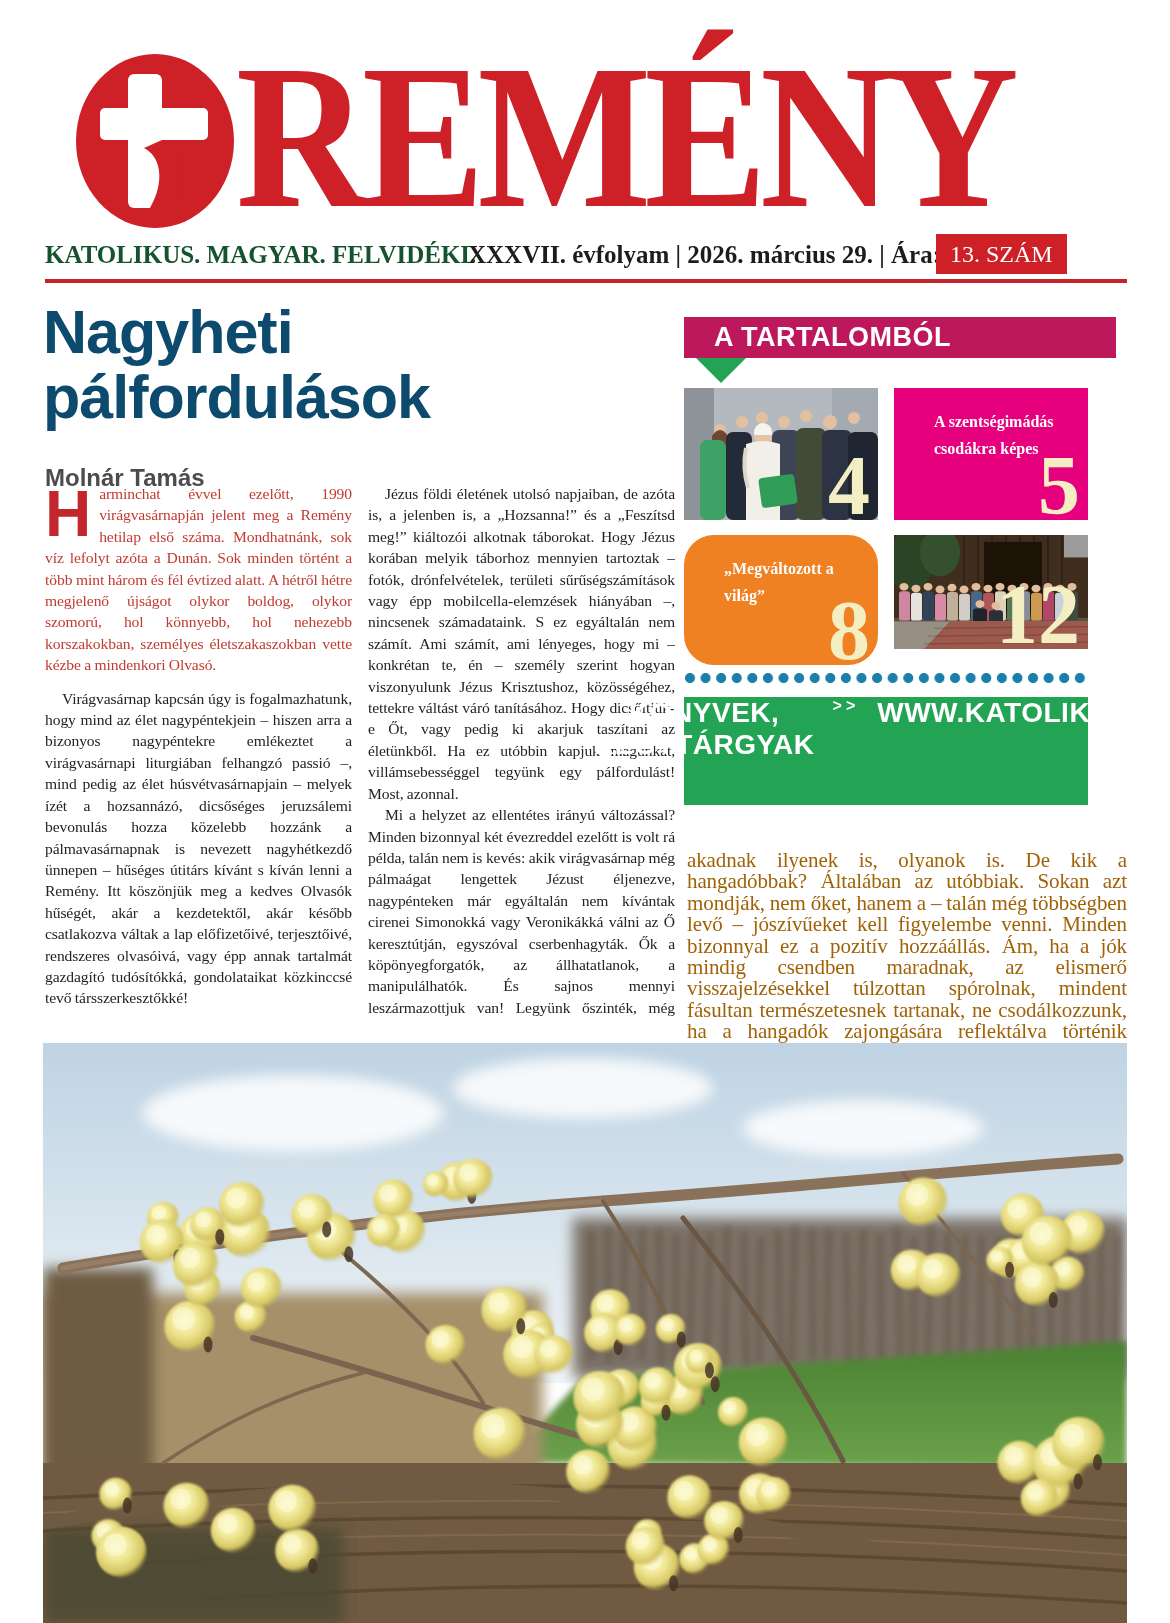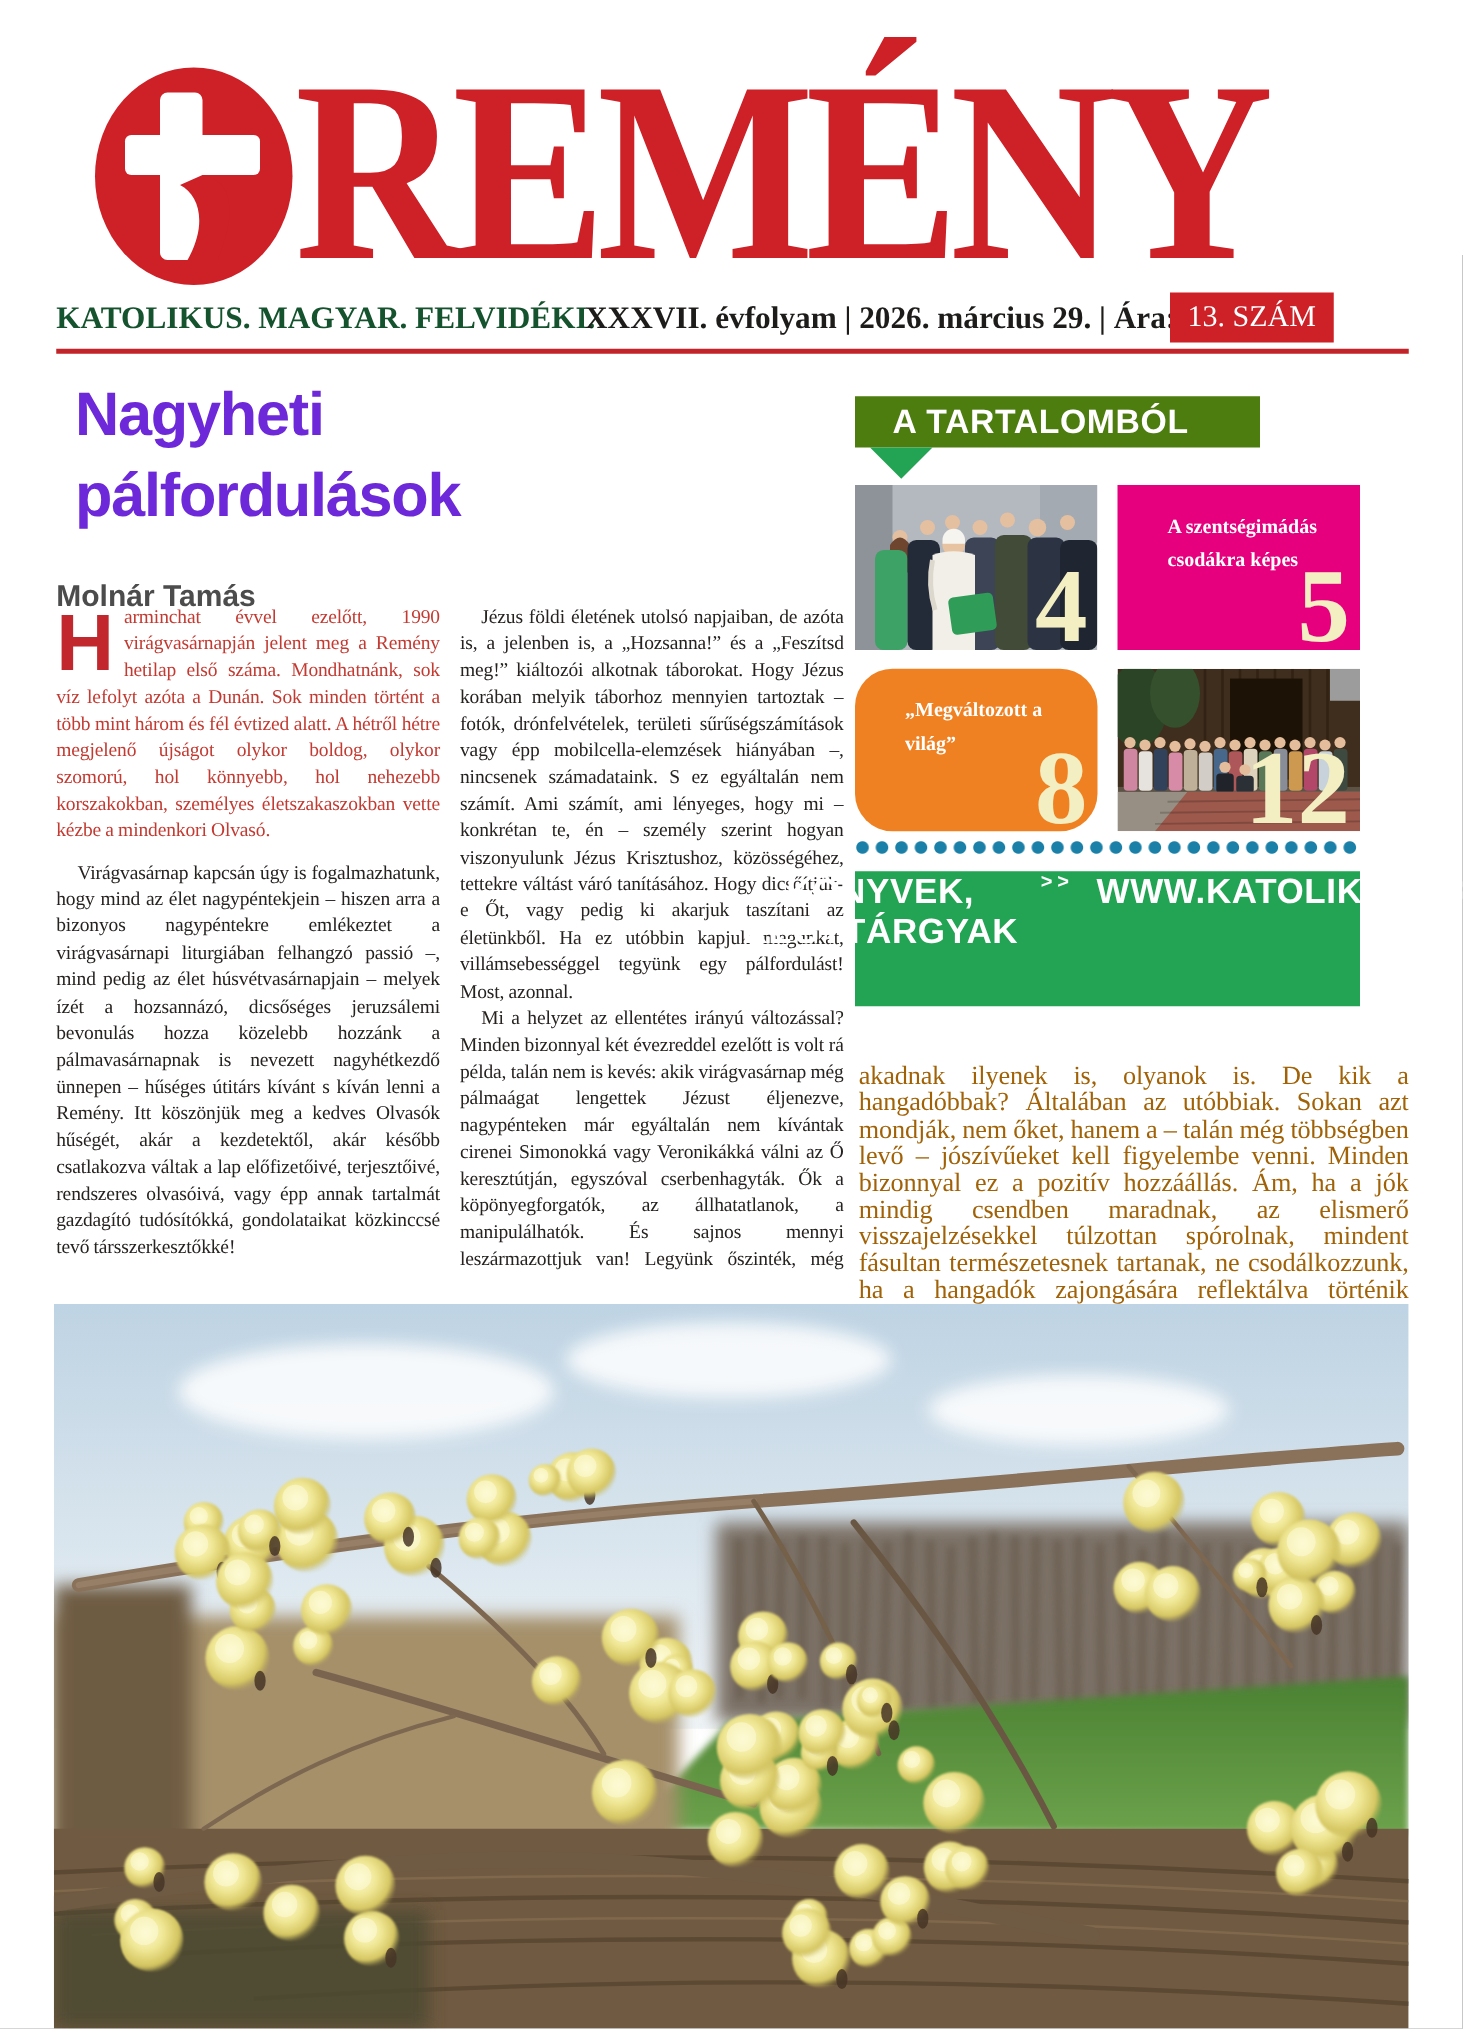--- a/index.html
+++ b/index.html
@@ -11,52 +11,52 @@
   .mast-title{position:absolute;left:236px;top:34px;font-family:"Liberation Serif",serif;
     font-weight:bold;font-size:184px;line-height:184px;color:#cd2027;letter-spacing:-7px;
     transform:scaleY(1.12);transform-origin:top left;white-space:nowrap;}
   .tagline{position:absolute;left:45px;top:241px;font-size:25px;font-weight:bold;color:#14532d;white-space:nowrap;}
   .issue-info{position:absolute;left:468px;top:241px;font-size:25px;font-weight:bold;color:#1d1c1a;white-space:nowrap;}
   .issue-badge{position:absolute;left:936px;top:234px;min-width:92px;height:40px;background:#cd2027;
     color:#fff;font-weight:normal;font-size:24px;line-height:40px;text-align:center;padding:0 14px;}
   .red-rule{position:absolute;left:45px;top:279px;width:1082px;height:4px;background:#c2242a;}
 
   
-  .headline{position:absolute;left:60px;top:300px;width:500px;
-    font-family:"Liberation Sans",sans-serif;font-weight:bold;font-size:49px;line-height:65px;
-    color:#6d28d9;letter-spacing:-1px;}
+  .headline{position:absolute;left:43px;top:300px;width:500px;
+    font-family:"Liberation Sans",sans-serif;font-weight:bold;font-size:61px;line-height:65px;
+    color:#0c4a6e;letter-spacing:-1px;}
   .author{position:absolute;left:45px;top:440px;font-family:"Liberation Sans",sans-serif;
     font-weight:bold;font-size:24px;color:#4c4c4c;margin-top:24px;}
   .body-cols{position:absolute;left:45px;top:483px;width:630px;height:546px;
     column-count:2;column-gap:16px;column-fill:auto;overflow:hidden;
     text-align:justify;font-size:15.6px;line-height:21.4px;color:#262220;
     word-spacing:-0.4px;letter-spacing:-0.1px;}
   .body-cols p{margin:0;}
   .p-red{color:#c23a31;}
   .p-gap{margin-bottom:12px !important;}
   .indent{text-indent:17px;}
   .dropcap{float:left;font-family:"Liberation Sans",sans-serif;font-weight:bold;
     font-size:64px;line-height:52px;color:#c2272d;padding:5px 8px 0 0;}
   .col3{position:absolute;left:687px;top:850px;width:440px;height:200px;overflow:hidden;
     text-align:justify;font-size:21px;line-height:21.4px;color:#a16207;
     word-spacing:-0.4px;letter-spacing:-0.1px;}
 
   
-  .toc-banner{position:absolute;left:684px;top:317px;width:324px;height:41px;background:#4d7c0f;
+  .toc-banner{position:absolute;left:684px;top:317px;width:432px;height:41px;background:#be185d;
     color:#fff;font-family:"Liberation Sans",sans-serif;font-weight:bold;font-size:27px;
     line-height:41px;padding-left:30px;box-sizing:border-box;letter-spacing:.5px;}
   .toc-pointer{position:absolute;left:696px;top:358px;width:0;height:0;
     border-left:25px solid transparent;border-right:25px solid transparent;border-top:25px solid #23a455;}
   .toc-cell{position:absolute;width:194px;}
   .toc-cell .ph{position:absolute;inset:0;overflow:hidden;}
   .toc-cell svg{display:block;width:100%;height:100%;}
   .cell-a{left:684px;top:388px;height:132px;}
   .cell-b{left:894px;top:388px;height:132px;background:#e6007e;}
   .cell-c{left:684px;top:535px;height:130px;background:#f08122;border-radius:30px;}
-  .cell-d{left:894px;top:535px;height:130px;}
+  .cell-d{left:894px;top:535px;height:114px;}
   .cell-title{position:relative;z-index:2;padding:20px 26px 0 20px;color:#fff;
     font-family:Liberation Serif, serif;font-weight:bold;font-size:16px;line-height:27px;margin-left:20px;}
   .page-num{position:absolute;right:8px;bottom:-8px;z-index:3;font-family:"Liberation Serif",serif;
     font-weight:bold;font-size:84px;line-height:1;color:#f3efc3;}
   .dotted{position:absolute;left:684px;top:672px;width:404px;height:12px;
     background-image:radial-gradient(circle at 6px 6px,#1a80a8 4.6px,rgba(0,0,0,0) 5.4px);
     background-size:15.6px 12px;background-repeat:repeat-x;}
   .promo{position:absolute;left:684px;top:697px;width:404px;height:108px;background:#23a455;
     color:#fff;font-family:"Liberation Sans",sans-serif;font-weight:bold;text-align:center;
     display:flex;flex-direction:row;justify-content:center;gap:18px;}

